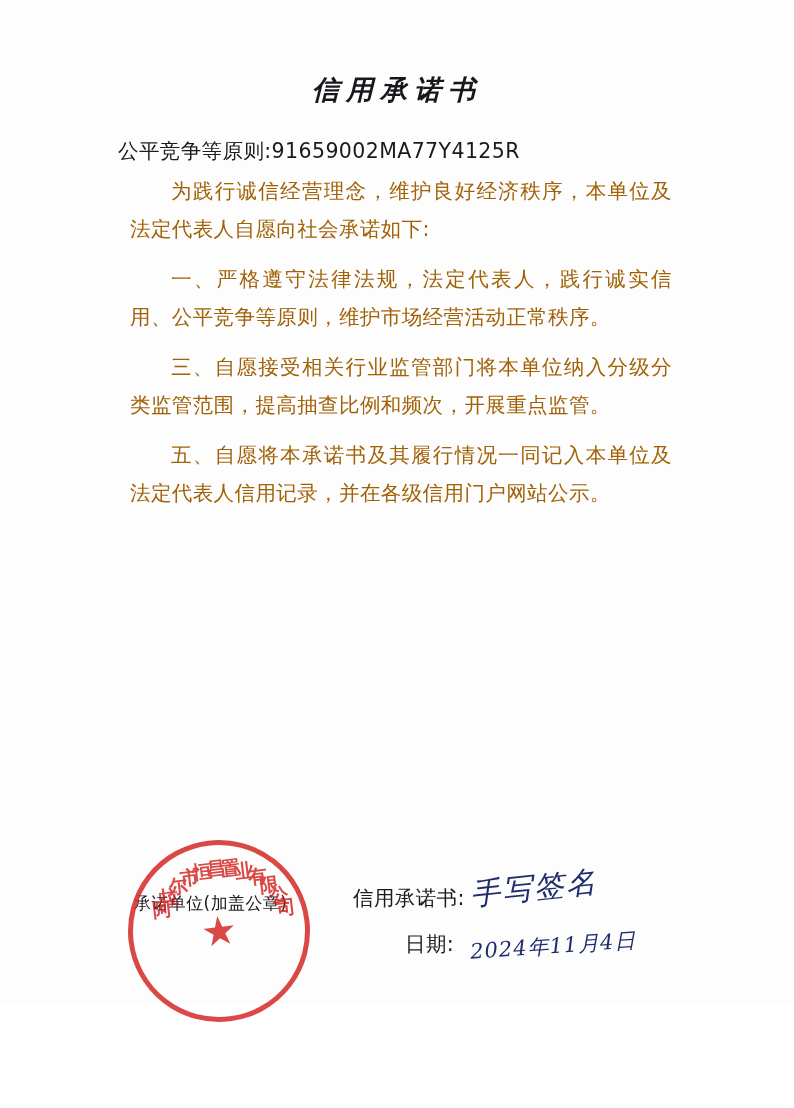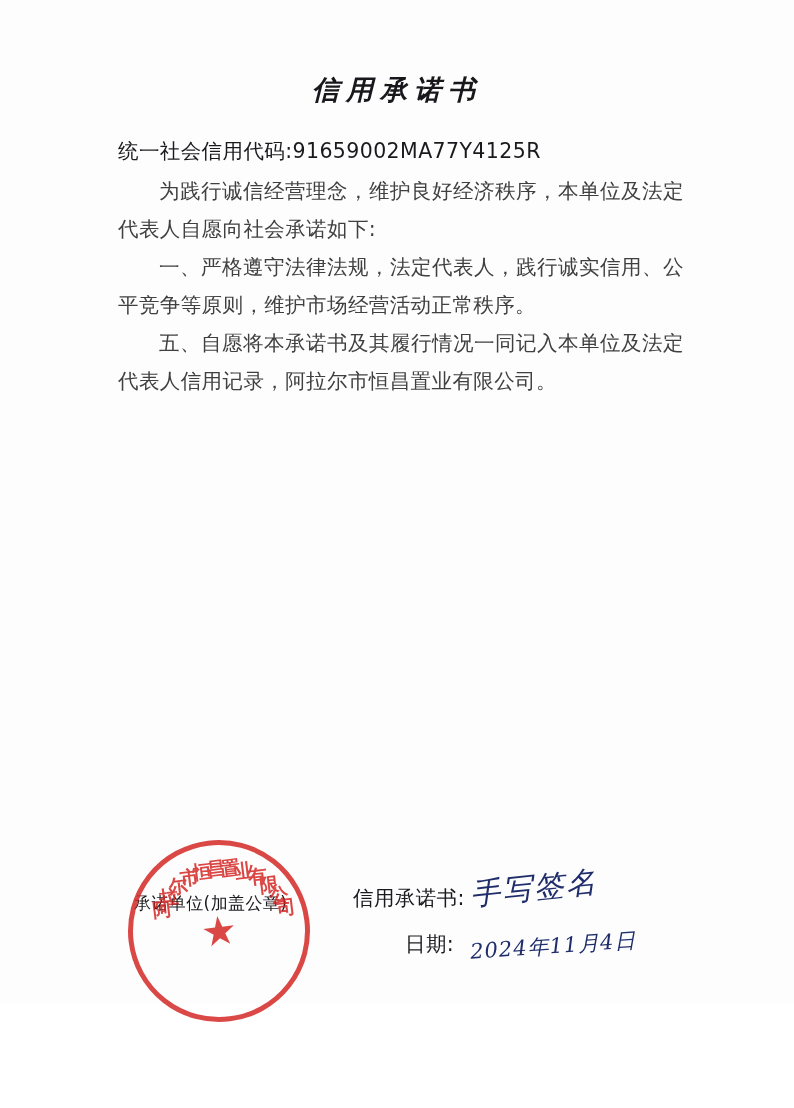--- a/index.html
+++ b/index.html
@@ -42,26 +42,26 @@
   .line {
     font-size: 20.5px;
     line-height: 38px;
     color: #1a1a1e;
     letter-spacing: 0.4px;
     white-space: pre-wrap;
   }
   .para {
     font-size: 20.5px;
     line-height: 38px;
-    color: #404040;
+    color: #a16207;
     letter-spacing: 0.4px;
     text-align: justify;
     text-justify: inter-ideograph;
     text-indent: 41px;
-    margin: 0;
+    margin: 12px;
   }
   .para.gap {
     margin-top: 2px;
   }
   .signature-row {
     position: absolute;
     top: 884px;
     left: 118px;
     width: 566px;
     height: 40px;
@@ -169,24 +169,25 @@
   }
 </style>
 </head>
 <body>
 
 <div class="page">
 
   <div class="doc-title">信用承诺书</div>
 
   <div class="body-block">
-    <div class="line">统一社会信用代码:91659002MA77Y4125R</div>
+    <div class="line">公平竞争等原则:91659002MA77Y4125R</div>
     <p class="para gap">为践行诚信经营理念，维护良好经济秩序，本单位及法定代表人自愿向社会承诺如下:</p>
     <p class="para">一、严格遵守法律法规，法定代表人，践行诚实信用、公平竞争等原则，维护市场经营活动正常秩序。</p>
-    <p class="para">五、自愿将本承诺书及其履行情况一同记入本单位及法定代表人信用记录，阿拉尔市恒昌置业有限公司。</p>
+    <p class="para">三、自愿接受相关行业监管部门将本单位纳入分级分类监管范围，提高抽查比例和频次，开展重点监管。</p>
+    <p class="para">五、自愿将本承诺书及其履行情况一同记入本单位及法定代表人信用记录，并在各级信用门户网站公示。</p>
   </div>
 
   <div class="signature-row">
     <span class="sig-label">承诺单位(加盖公章)</span>
     <span class="sig-rep-label">信用承诺书:</span>
   </div>
 
   <span class="date-label">日期:</span>
 
   <div class="seal">

